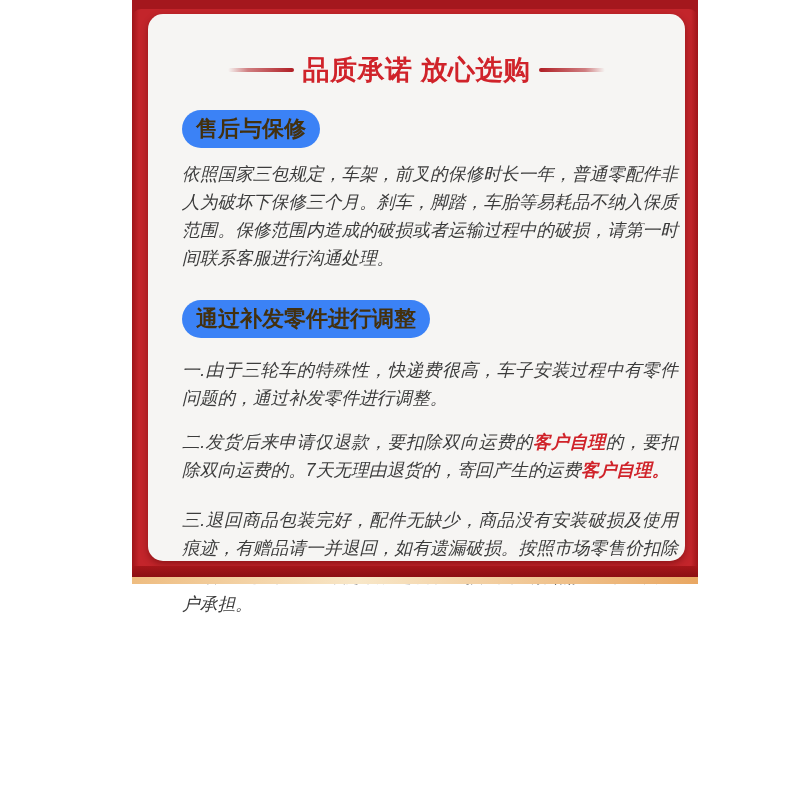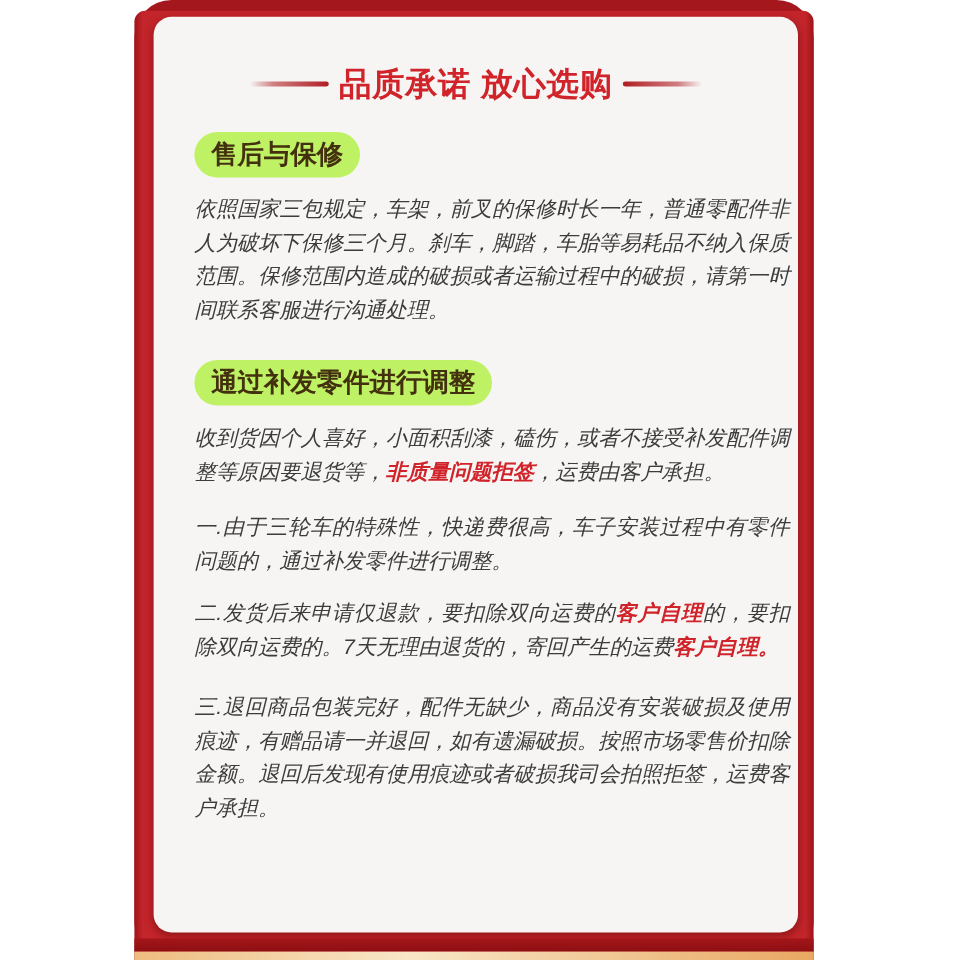--- a/index.html
+++ b/index.html
@@ -5,24 +5,23 @@
   html, body { margin: 0; padding: 0; }
   body {
     width: 800px; height: 800px;
     background: #ffffff;
     font-family: "Liberation Sans", "DejaVu Sans", sans-serif;
     position: relative;
     overflow: hidden;
   }
   .card {
     position: absolute;
-    left: 112px; top: 0;
-    width: 566px; height: 800px;
+    left: 132px; top: 0;
+    width: 566px; height: 584px;
     background: #a4171d;
-    border-radius: 31px;
   }
   .card-body {
     position: absolute;
     top: 9px; left: 0; right: 0; bottom: 0;
     background: linear-gradient(90deg, #9e1419 0px, #c3252b 7px, #c3252b calc(100% - 7px), #9e1419 100%);
     border-radius: 9px 9px 0 0;
   }
   .panel {
     position: absolute;
     left: 16px; right: 13px;
@@ -51,21 +50,21 @@
   }
   .dash {
     width: 66px; height: 4px;
     border-radius: 2px;
     flex: 0 0 auto;
   }
   .dash-left  { background: linear-gradient(90deg, rgba(176,30,36,0) 0%, rgba(176,30,36,0.55) 30%, #b01e24 100%); }
   .dash-right { background: linear-gradient(270deg, rgba(176,30,36,0) 0%, rgba(176,30,36,0.55) 30%, #b01e24 100%); }
   .badge {
     display: inline-block;
-    background: #bef264;
+    background: #3b82f6;
     color: #43300e;
     font-size: 22px;
     font-weight: bold;
     line-height: 24px;
     padding: 7px 14px;
     border-radius: 24px;
   }
   .badge-1 { margin-top: 22px; }
   .badge-2 { margin-top: 28px; }
   .para {
@@ -114,21 +113,20 @@
     <div>
       <span class="badge badge-1"><span>售后与保修</span></span>
     </div>
 
     <p class="para p-warranty"><span>依照国家三包规定，车架，前叉的保修时长一年，普通零配件非人为破坏下保修三个月。刹车，脚踏，车胎等易耗品不纳入保质范围。保修范围内造成的破损或者运输过程中的破损，请第一时间联系客服进行沟通处理。</span></p>
 
     <div>
       <span class="badge badge-2"><span>通过补发零件进行调整</span></span>
     </div>
 
-    <p class="para p-conditions"><span>收到货因个人喜好，小面积刮漆，磕伤，或者不接受补发配件调整等原因要退货等，</span><span class="hl">非质量问题拒签</span><span>，运费由客户承担。</span></p>
 
     <p class="para p-rule-one"><span>一.由于三轮车的特殊性，快递费很高，车子安装过程中有零件问题的，通过补发零件进行调整。</span></p>
 
     <p class="para p-rule-two"><span>二.发货后来申请仅退款，要扣除双向运费的</span><span class="hl">客户自理</span><span>的，要扣除双向运费的。7天无理由退货的，寄回产生的运费</span><span class="hl">客户自理。</span></p>
 
     <p class="para p-rule-three"><span>三.退回商品包装完好，配件无缺少，商品没有安装破损及使用痕迹，有赠品请一并退回，如有遗漏破损。按照市场零售价扣除金额。退回后发现有使用痕迹或者破损我司会拍照拒签，运费客户承担。</span></p>
 
   </div>
 
   <div class="card-bottom-shade"></div>

